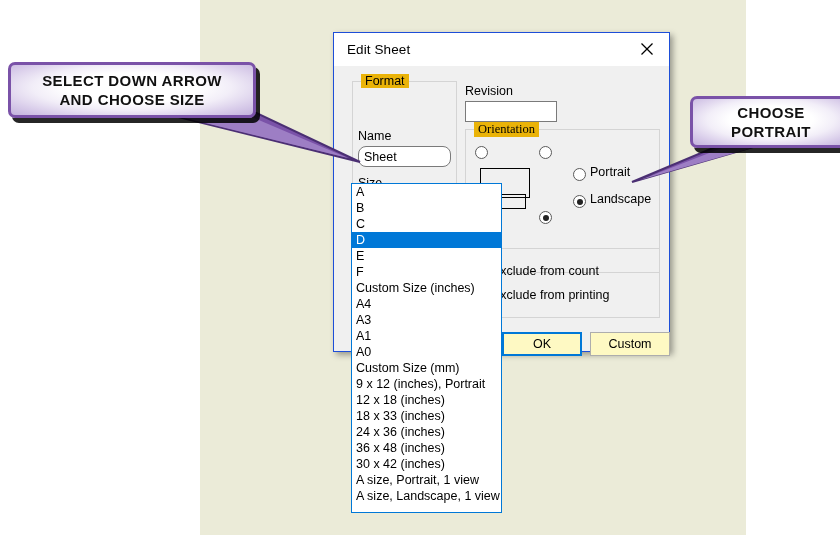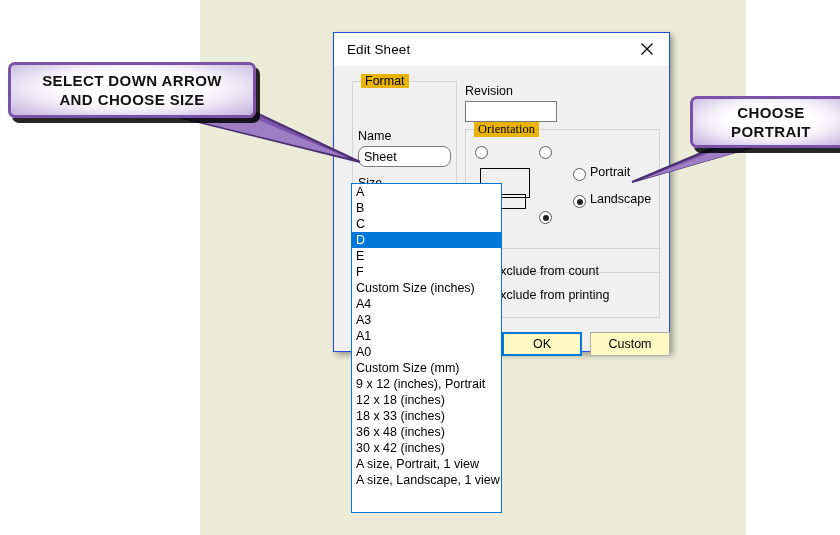--- a/index.html
+++ b/index.html
@@ -374,20 +374,21 @@
       <div class="dd-item">F</div>
       <div class="dd-item">Custom Size (inches)</div>
       <div class="dd-item">A4</div>
       <div class="dd-item">A3</div>
       <div class="dd-item">A1</div>
       <div class="dd-item">A0</div>
       <div class="dd-item">Custom Size (mm)</div>
       <div class="dd-item">9 x 12 (inches), Portrait</div>
       <div class="dd-item">12 x 18 (inches)</div>
       <div class="dd-item">18 x 33 (inches)</div>
+      <div class="dd-item">24 x 36 (inches)</div>
       <div class="dd-item">36 x 48 (inches)</div>
       <div class="dd-item">30 x 42 (inches)</div>
       <div class="dd-item">A size, Portrait, 1 view</div>
       <div class="dd-item">A size, Landscape, 1 view</div>
     </div>
 
   <div class="callout callout-left">
     <svg class="callout-tail" width="420" height="220" viewBox="0 0 420 220" aria-hidden="true">
       <polygon points="150,110 250,110 360,162" fill="#7a52a8" stroke="#4b2f73" stroke-width="2"></polygon>
       <polygon points="160,112 240,112 348,158" fill="#9d7ec4"></polygon>

